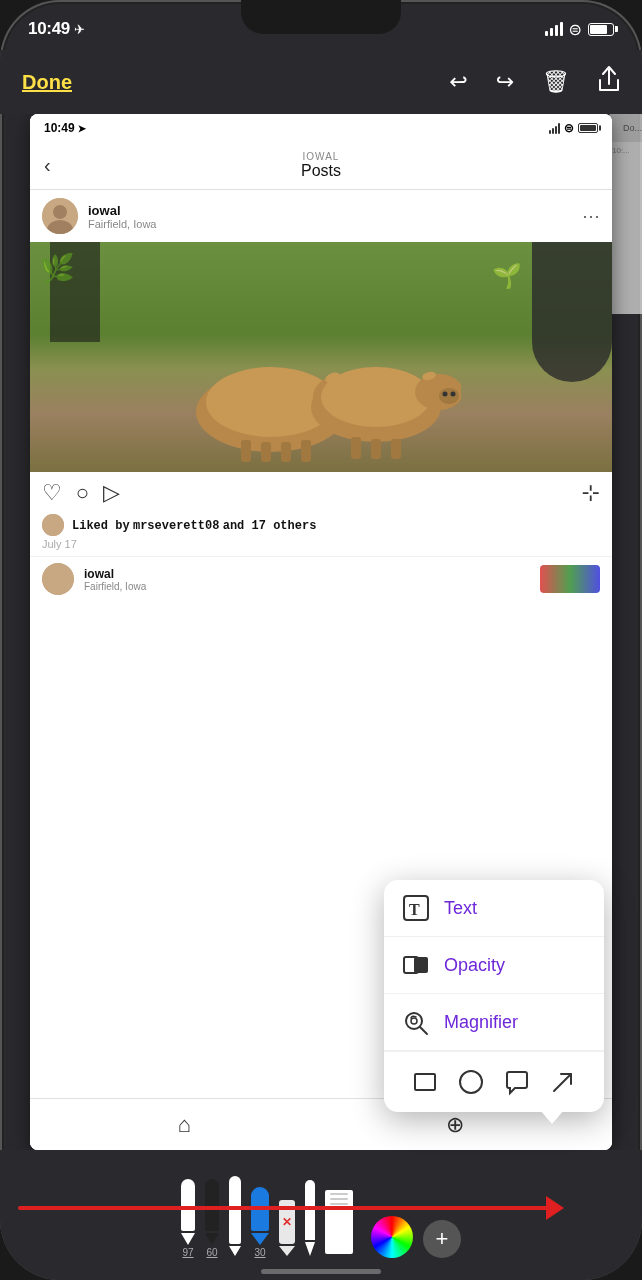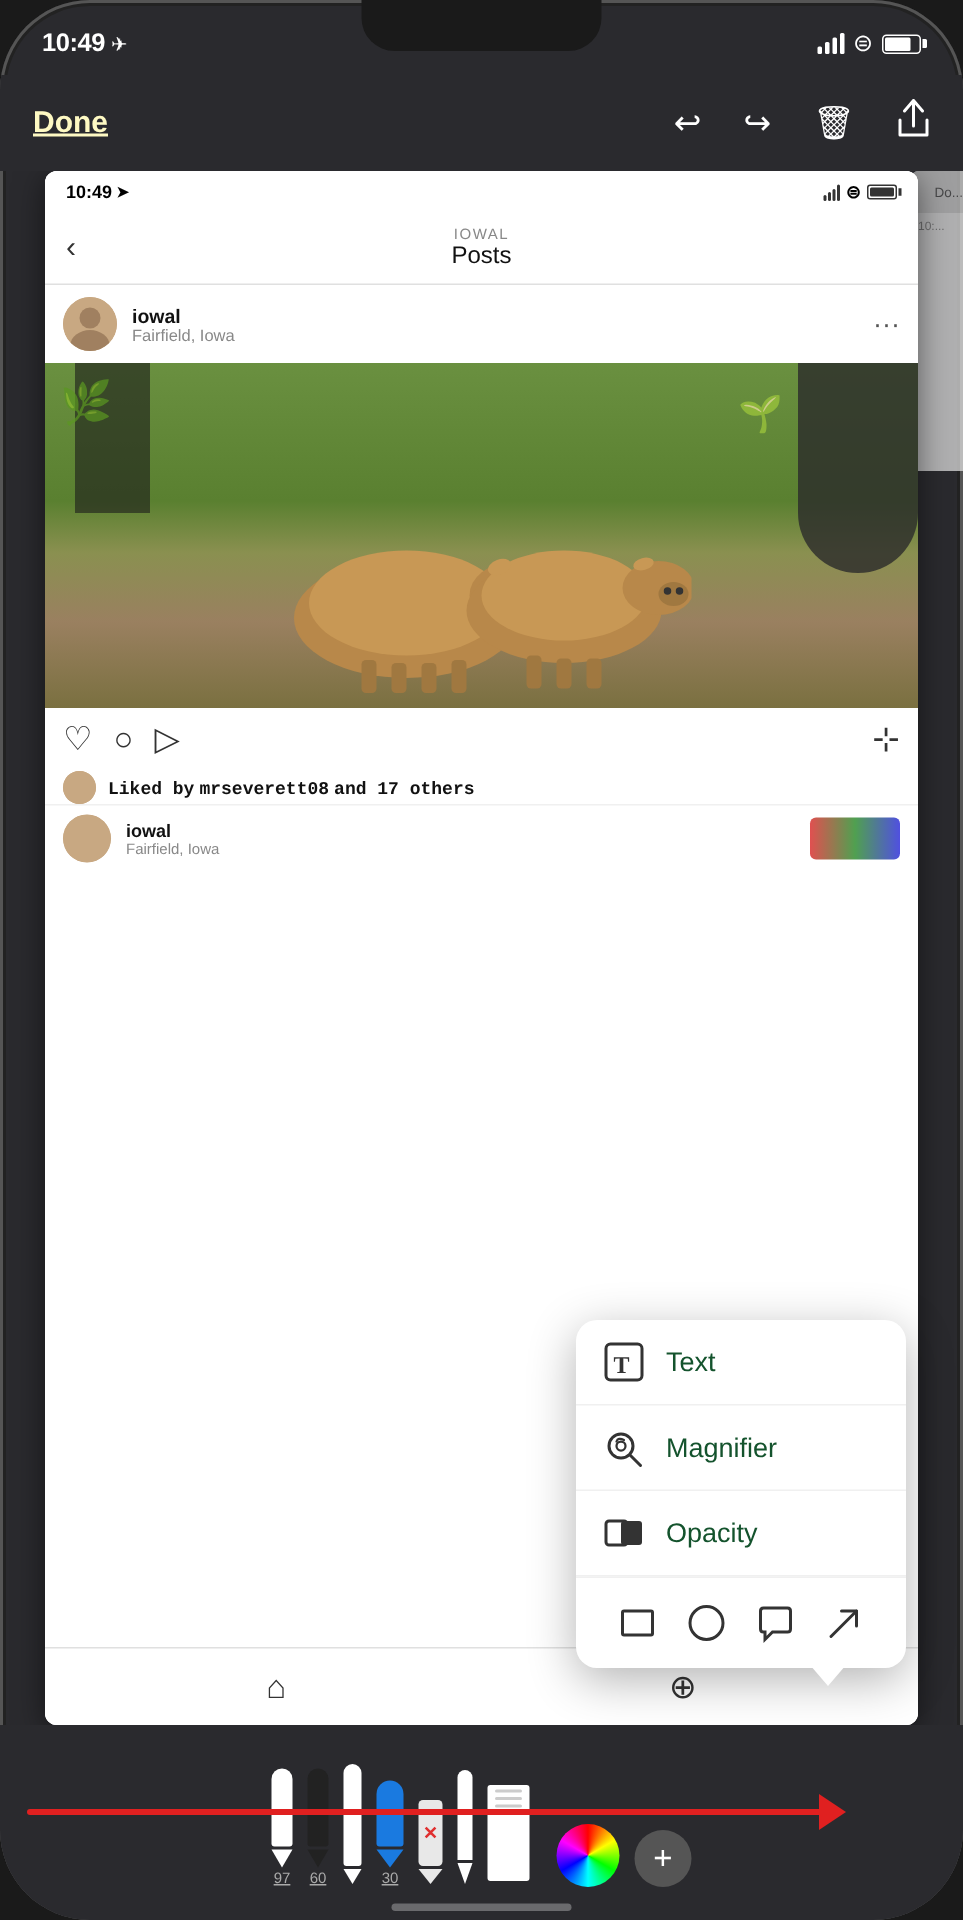--- a/index.html
+++ b/index.html
@@ -116,21 +116,21 @@
       height: 64px;
       background: #2a2a2e;
       display: flex;
       align-items: center;
       justify-content: space-between;
       padding: 0 22px;
       z-index: 90;
     }
 
     .done-btn {
-      color: #fef9c3;
+      color: #fde047;
       font-size: 20px;
       font-weight: 600;
       text-decoration: underline;
       cursor: pointer;
     }
 
     .toolbar-icons {
       display: flex;
       align-items: center;
       gap: 28px;
@@ -374,21 +374,21 @@
     .popup-icon {
       width: 28px;
       font-size: 22px;
       color: #333;
       display: flex;
       justify-content: center;
     }
 
     .popup-label {
       font-size: 18px;
-      color: #14532d;
+      color: #6d28d9;
       font-weight: 400;
     }
 
     
     .shape-tools-row {
       display: flex;
       align-items: center;
       justify-content: space-around;
       padding: 12px 18px;
       border-top: 1px solid #f0f0f0;
@@ -665,20 +665,21 @@
           </svg>
         </div>
         <span class="likes-text">
           <span>Liked by</span>
           <span style="font-weight:700;">mrseverett08</span>
           <span>and 17 others</span>
         </span>
       </div>
 
 
+      <div class="post-date">July 17</div>
 
       <div class="second-post-header">
         <div style="width:32px;height:32px;border-radius:50%;background:#c8a882;overflow:hidden;flex-shrink:0;">
           <svg width="32" height="32" viewBox="0 0 32 32">
             <circle cx="16" cy="16" r="16" fill="#c8a882"></circle>
           </svg>
         </div>
         <div>
           <div style="font-size:12px;font-weight:700;color:#111;">iowal</div>
           <div style="font-size:10px;color:#888;">Fairfield, Iowa</div>
@@ -699,43 +700,43 @@
     <div class="popup-menu-item">
       <span class="popup-icon">
         <svg width="28" height="28" viewBox="0 0 28 28" fill="none">
           <rect x="2" y="2" width="24" height="24" rx="3" stroke="#333" stroke-width="2"></rect>
           <text x="7" y="21" font-family="serif" font-size="16" font-weight="bold" fill="#333">T</text>
         </svg>
       </span>
       <span class="popup-label">Text</span>
     </div>
 
+
+    <div class="popup-menu-item">
+      <span class="popup-icon">
+        <svg width="28" height="28" viewBox="0 0 28 28" fill="none">
+          <rect x="2" y="6" width="14" height="16" rx="2" stroke="#333" stroke-width="2" fill="none"></rect>
+          <rect x="12" y="6" width="14" height="16" rx="2" fill="#333"></rect>
+        </svg>
+      </span>
+      <span class="popup-label">Opacity</span>
+    </div>
 
     <div class="popup-menu-item">
       <span class="popup-icon">
         <svg width="28" height="28" viewBox="0 0 28 28" fill="none">
           <circle cx="12" cy="13" r="8" stroke="#333" stroke-width="2"></circle>
           <path d="M18 19 L25 26" stroke="#333" stroke-width="2" stroke-linecap="round"></path>
           <path d="M9 10 Q10 7 14 9" stroke="#333" stroke-width="1.5" stroke-linecap="round"></path>
           <circle cx="12" cy="13" r="3" stroke="#333" stroke-width="1.5" fill="none"></circle>
         </svg>
       </span>
       <span class="popup-label">Magnifier</span>
     </div>
 
-    <div class="popup-menu-item">
-      <span class="popup-icon">
-        <svg width="28" height="28" viewBox="0 0 28 28" fill="none">
-          <rect x="2" y="6" width="14" height="16" rx="2" stroke="#333" stroke-width="2" fill="none"></rect>
-          <rect x="12" y="6" width="14" height="16" rx="2" fill="#333"></rect>
-        </svg>
-      </span>
-      <span class="popup-label">Opacity</span>
-    </div>
-
     <div class="shape-tools-row">
       <div class="shape-tool">
         <svg width="28" height="28" viewBox="0 0 28 28" fill="none">
           <rect x="4" y="6" width="20" height="16" rx="1" stroke="#333" stroke-width="2"></rect>
         </svg>
       </div>
       <div class="shape-tool">
         <svg width="28" height="28" viewBox="0 0 28 28" fill="none">
           <circle cx="14" cy="14" r="11" stroke="#333" stroke-width="2"></circle>
         </svg>

